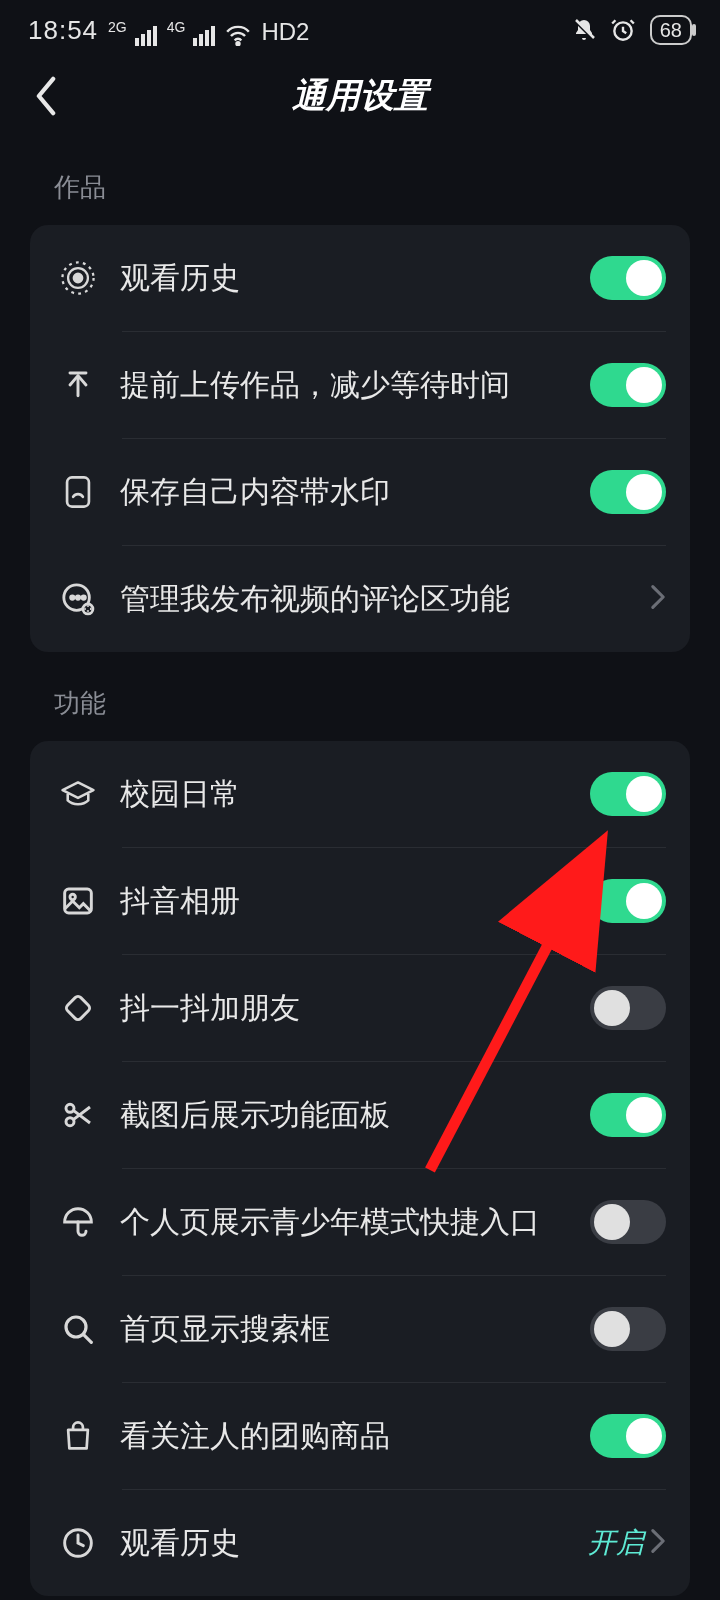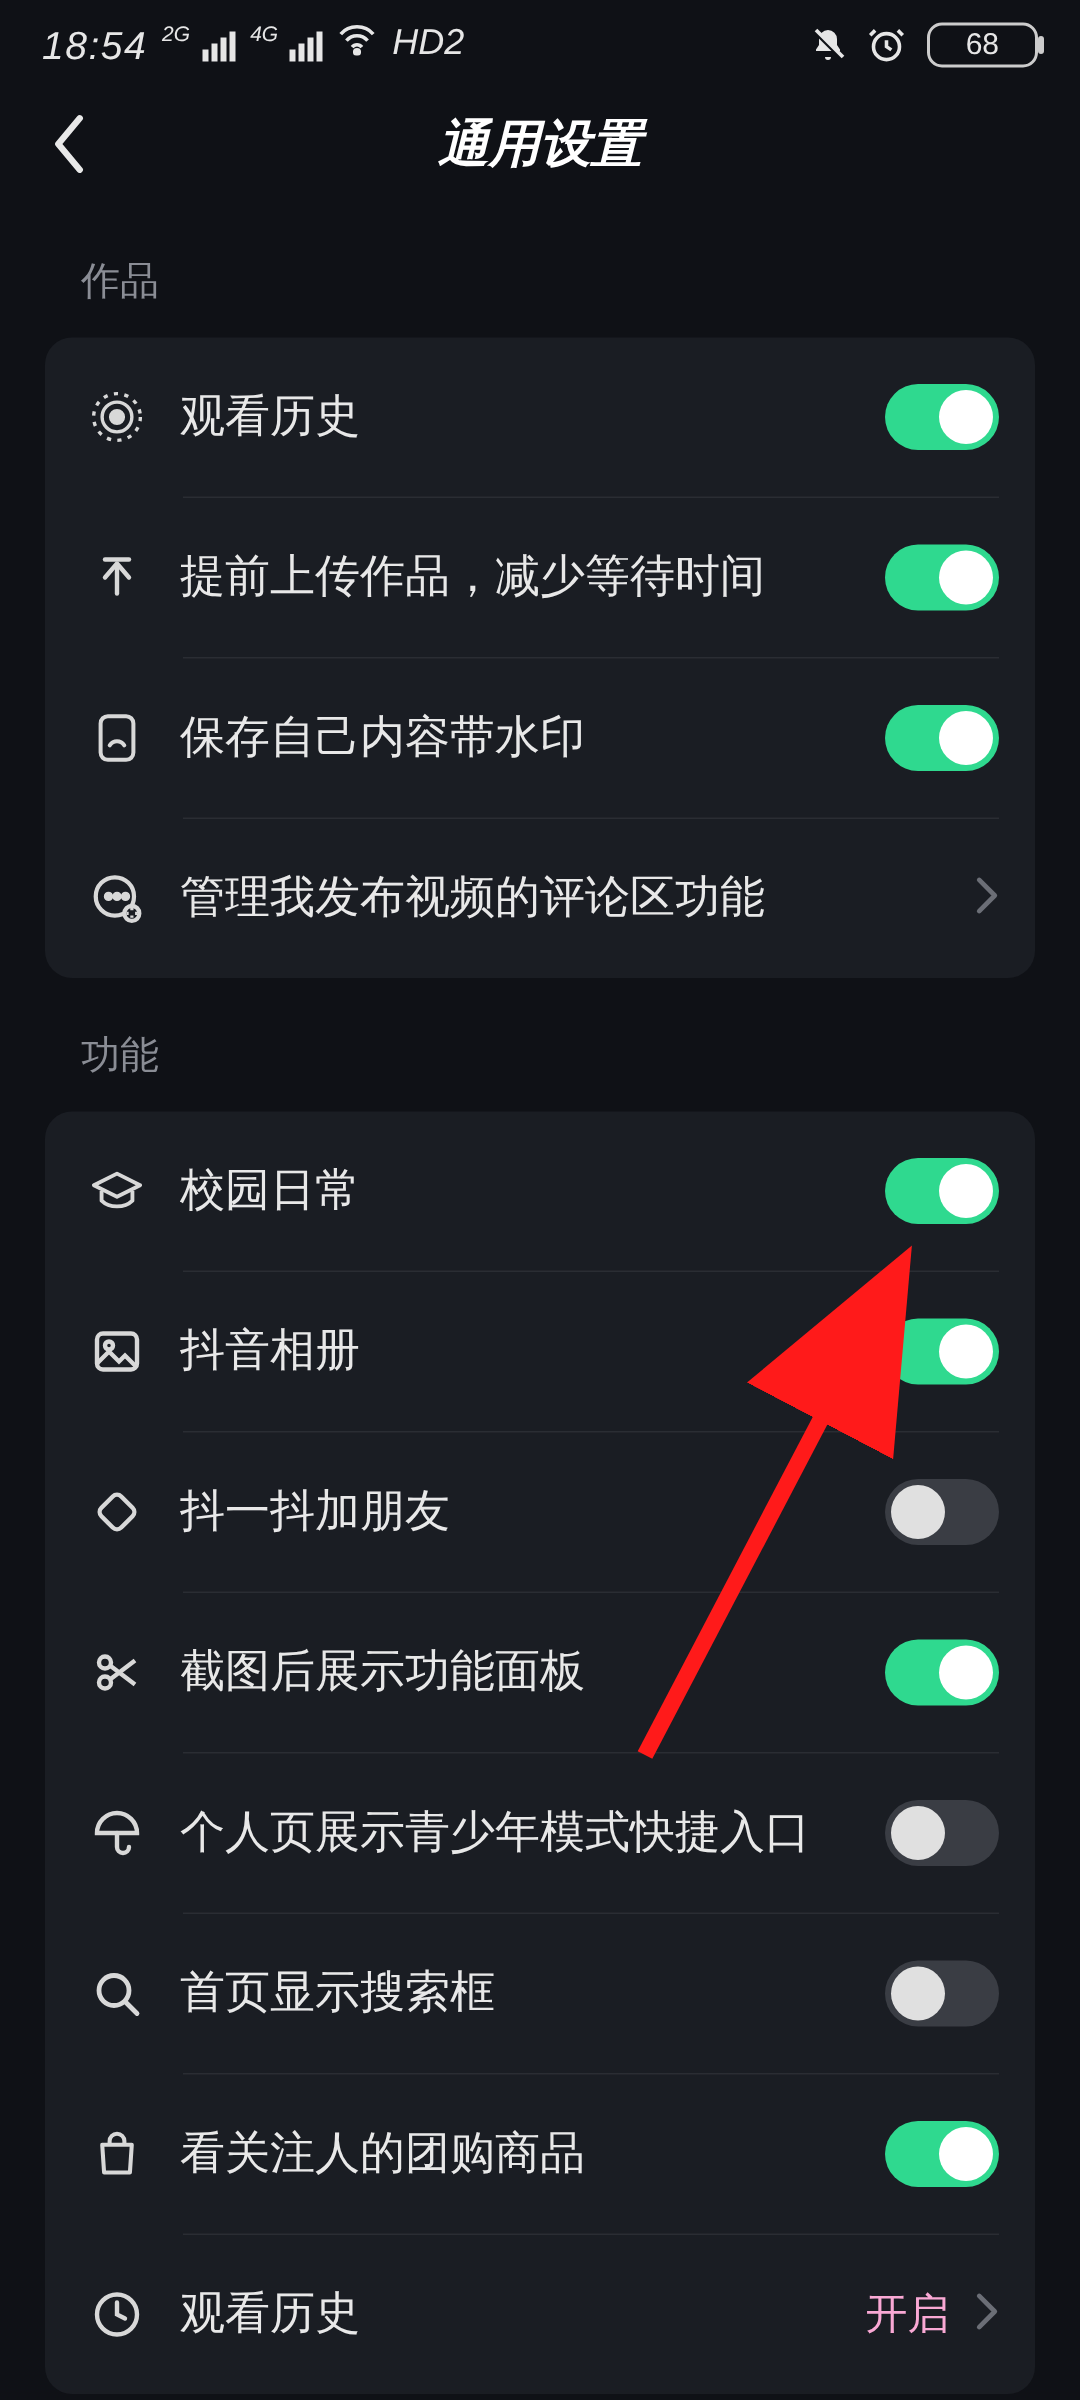--- a/index.html
+++ b/index.html
@@ -15,33 +15,33 @@
   
   .status-bar {
     display: flex;
     align-items: center;
     justify-content: space-between;
     padding: 10px 28px 6px 28px;
     height: 56px;
     font-size: 26px;
     color: #e6e6e6;
   }
-  .status-left { display: flex; align-items: flex-start; gap: 10px; font-style: italic; }
+  .status-left { display: flex; align-items: flex-end; gap: 10px; }
   .status-right { display: flex; align-items: center; gap: 14px; }
   .time { font-weight: 500; letter-spacing: 1px; }
   .signal-cluster { display: flex; align-items: flex-end; gap: 8px; }
   .sigbars { display: flex; align-items: flex-end; gap: 2px; }
   .sigbars span { width: 4px; background: #e6e6e6; display: inline-block; }
   .b1{height:8px}.b2{height:12px}.b3{height:16px}.b4{height:20px}
   .netlabel{font-size:14px; line-height:1; margin-bottom:12px;}
   .wifi-icon, .bell-icon, .alarm-icon { display:inline-flex; }
   .hd2 { font-size: 24px; font-weight:500; }
   .battery-pill {
     border: 2.5px solid #ccc; border-radius: 10px;
-    padding: 1px 24px; font-size: 20px; line-height:1.2;
+    padding: 1px 8px; font-size: 20px; line-height:1.2;
     position: relative;
   }
   .battery-pill::after{
     content:""; position:absolute; right:-6px; top:50%; transform:translateY(-50%);
     width:4px; height:12px; background:#ccc; border-radius:2px;
   }
 
   
   .header {
     display: flex; align-items: center; justify-content: center;
@@ -70,21 +70,21 @@
   .divider {
     height:1px; background:#2a2d33; margin: 0 24px 0 92px;
   }
   .row-icon {
     width: 44px; height:44px; display:flex; align-items:center; justify-content:center;
     color:#d8d8d8; flex-shrink:0;
   }
   .row-label {
     flex:1; font-size: 30px; color:#e8e8e8; margin-left: 20px; line-height:1.35;
   }
-  .row-value { font-size:28px; color:#f9a8d4; margin-right:17px; }
+  .row-value { font-size:28px; color:#5eead4; margin-right:6px;font-style:italic; }
 
   
   .toggle {
     width: 76px; height: 44px; border-radius: 22px; position: relative;
     flex-shrink:0;
   }
   .toggle.on { background: #2fd98f; }
   .toggle.off { background: #3a3d44; }
   .knob {
     width: 36px; height:36px; border-radius:50%; background:#fff;

